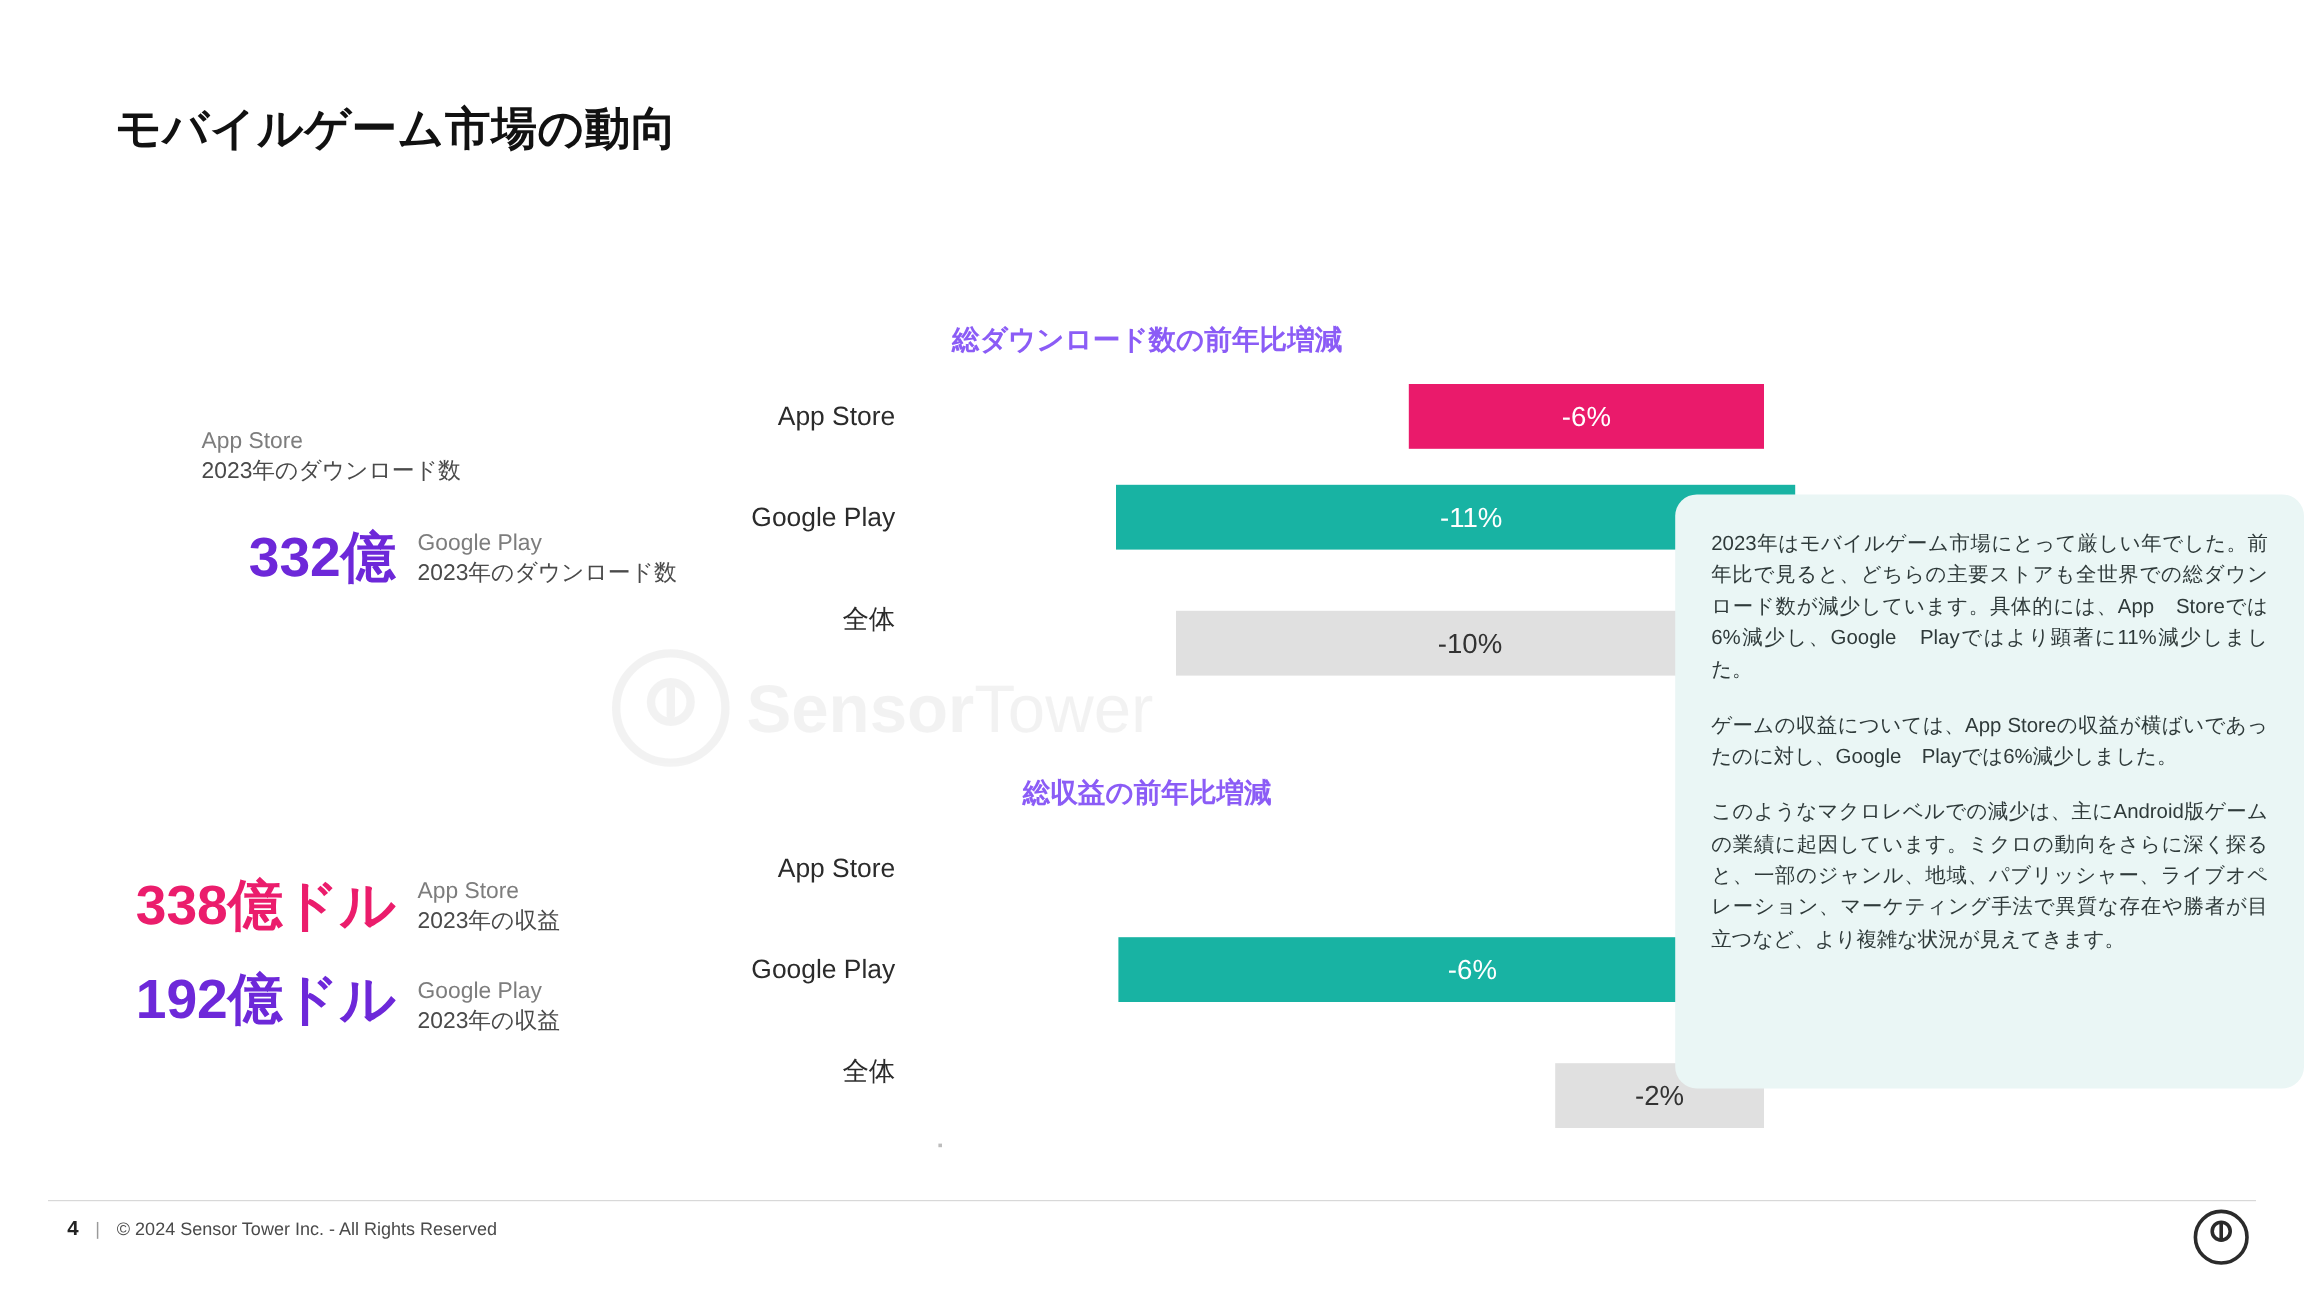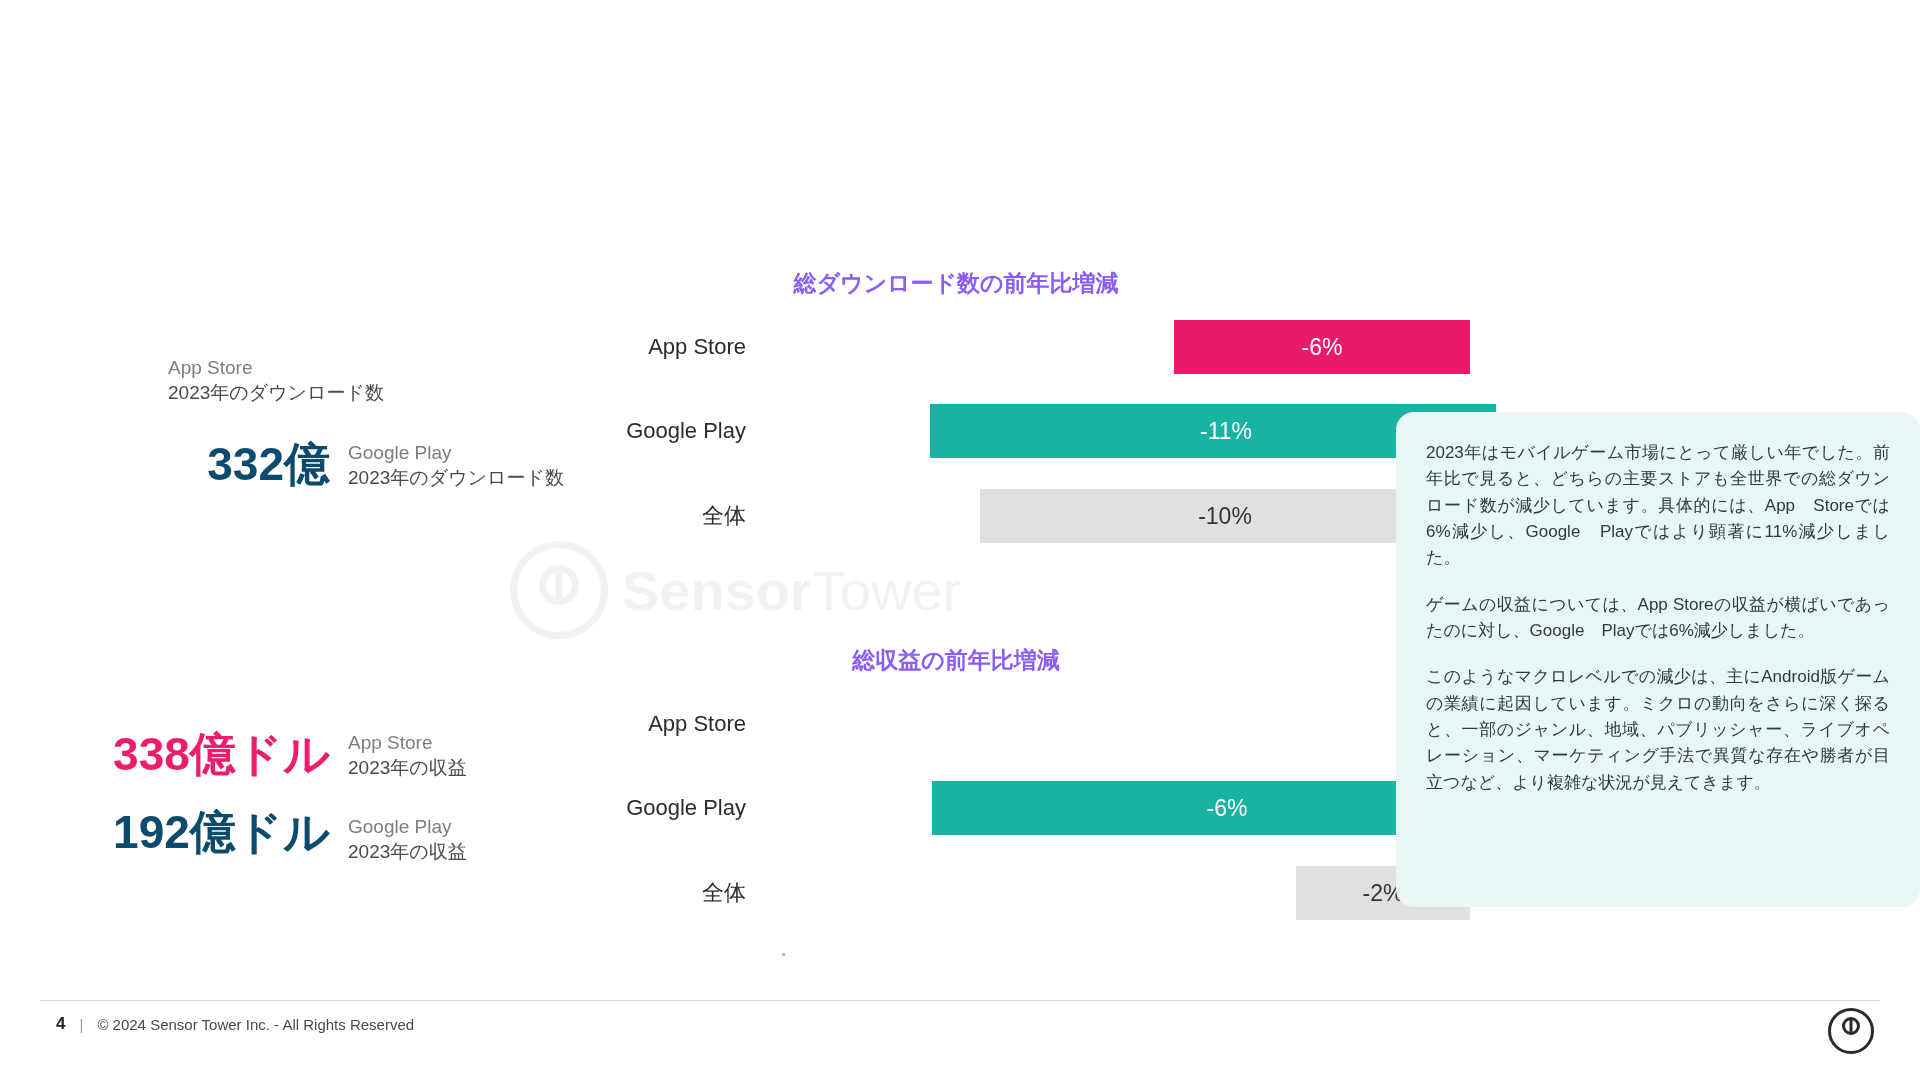--- a/index.html
+++ b/index.html
@@ -91,21 +91,21 @@
     display: flex;
     align-items: center;
   }
   .stat-value {
     font-size: 46px;
     font-weight: bold;
     text-align: right;
     white-space: nowrap;
   }
   .stat-value.pink  { color: #eb1d6c; }
-  .stat-value.teal  { color: #0c4a6e; }
+  .stat-value.teal  { color: #6d28d9; }
   .stat-label {
     margin-left: 18px;
     line-height: 1.32;
     white-space: nowrap;
   }
   .stat-label .l1 {
     font-size: 19px;
     color: #7d7d7d;
   }
   .stat-label .l2 {
@@ -162,21 +162,21 @@
   .bar-fill {
     position: absolute;
     top: 0;
     height: 54px;
     display: flex;
     align-items: center;
     justify-content: center;
   }
   .bar-fill.pink { background: #ea1a6b; }
   .bar-fill.teal { background: #18b3a3; padding-left: 26px; }
-  .bar-fill.grey { background: #e0e0e0; }
+  .bar-fill.grey { background: #e0e0e0; margin-top: 20px; }
   .bar-val {
     font-size: 23px;
     color: #ffffff;
   }
   .bar-fill.grey .bar-val { color: #333333; }
   .bar-val.outside {
     position: absolute;
     font-size: 23px;
     color: #333333;
   }
@@ -278,20 +278,21 @@
     width: 3px;
     height: 3px;
     background: #bdbdbd;
   }
 </style>
 </head>
 <body>
 
 <div class="slide">
 
+  <div class="slide-title">モバイルゲーム市場の動向</div>
 
   <div class="watermark">
     <div class="wm-mark"></div>
     <div class="wm-text"><b>Sensor</b><span>Tower</span></div>
   </div>
 
   <div class="stat-block" id="stat-dl-appstore">
     <div class="stat-label">
       <div class="l1">App Store</div>
       <div class="l2">2023年のダウンロード数</div>

